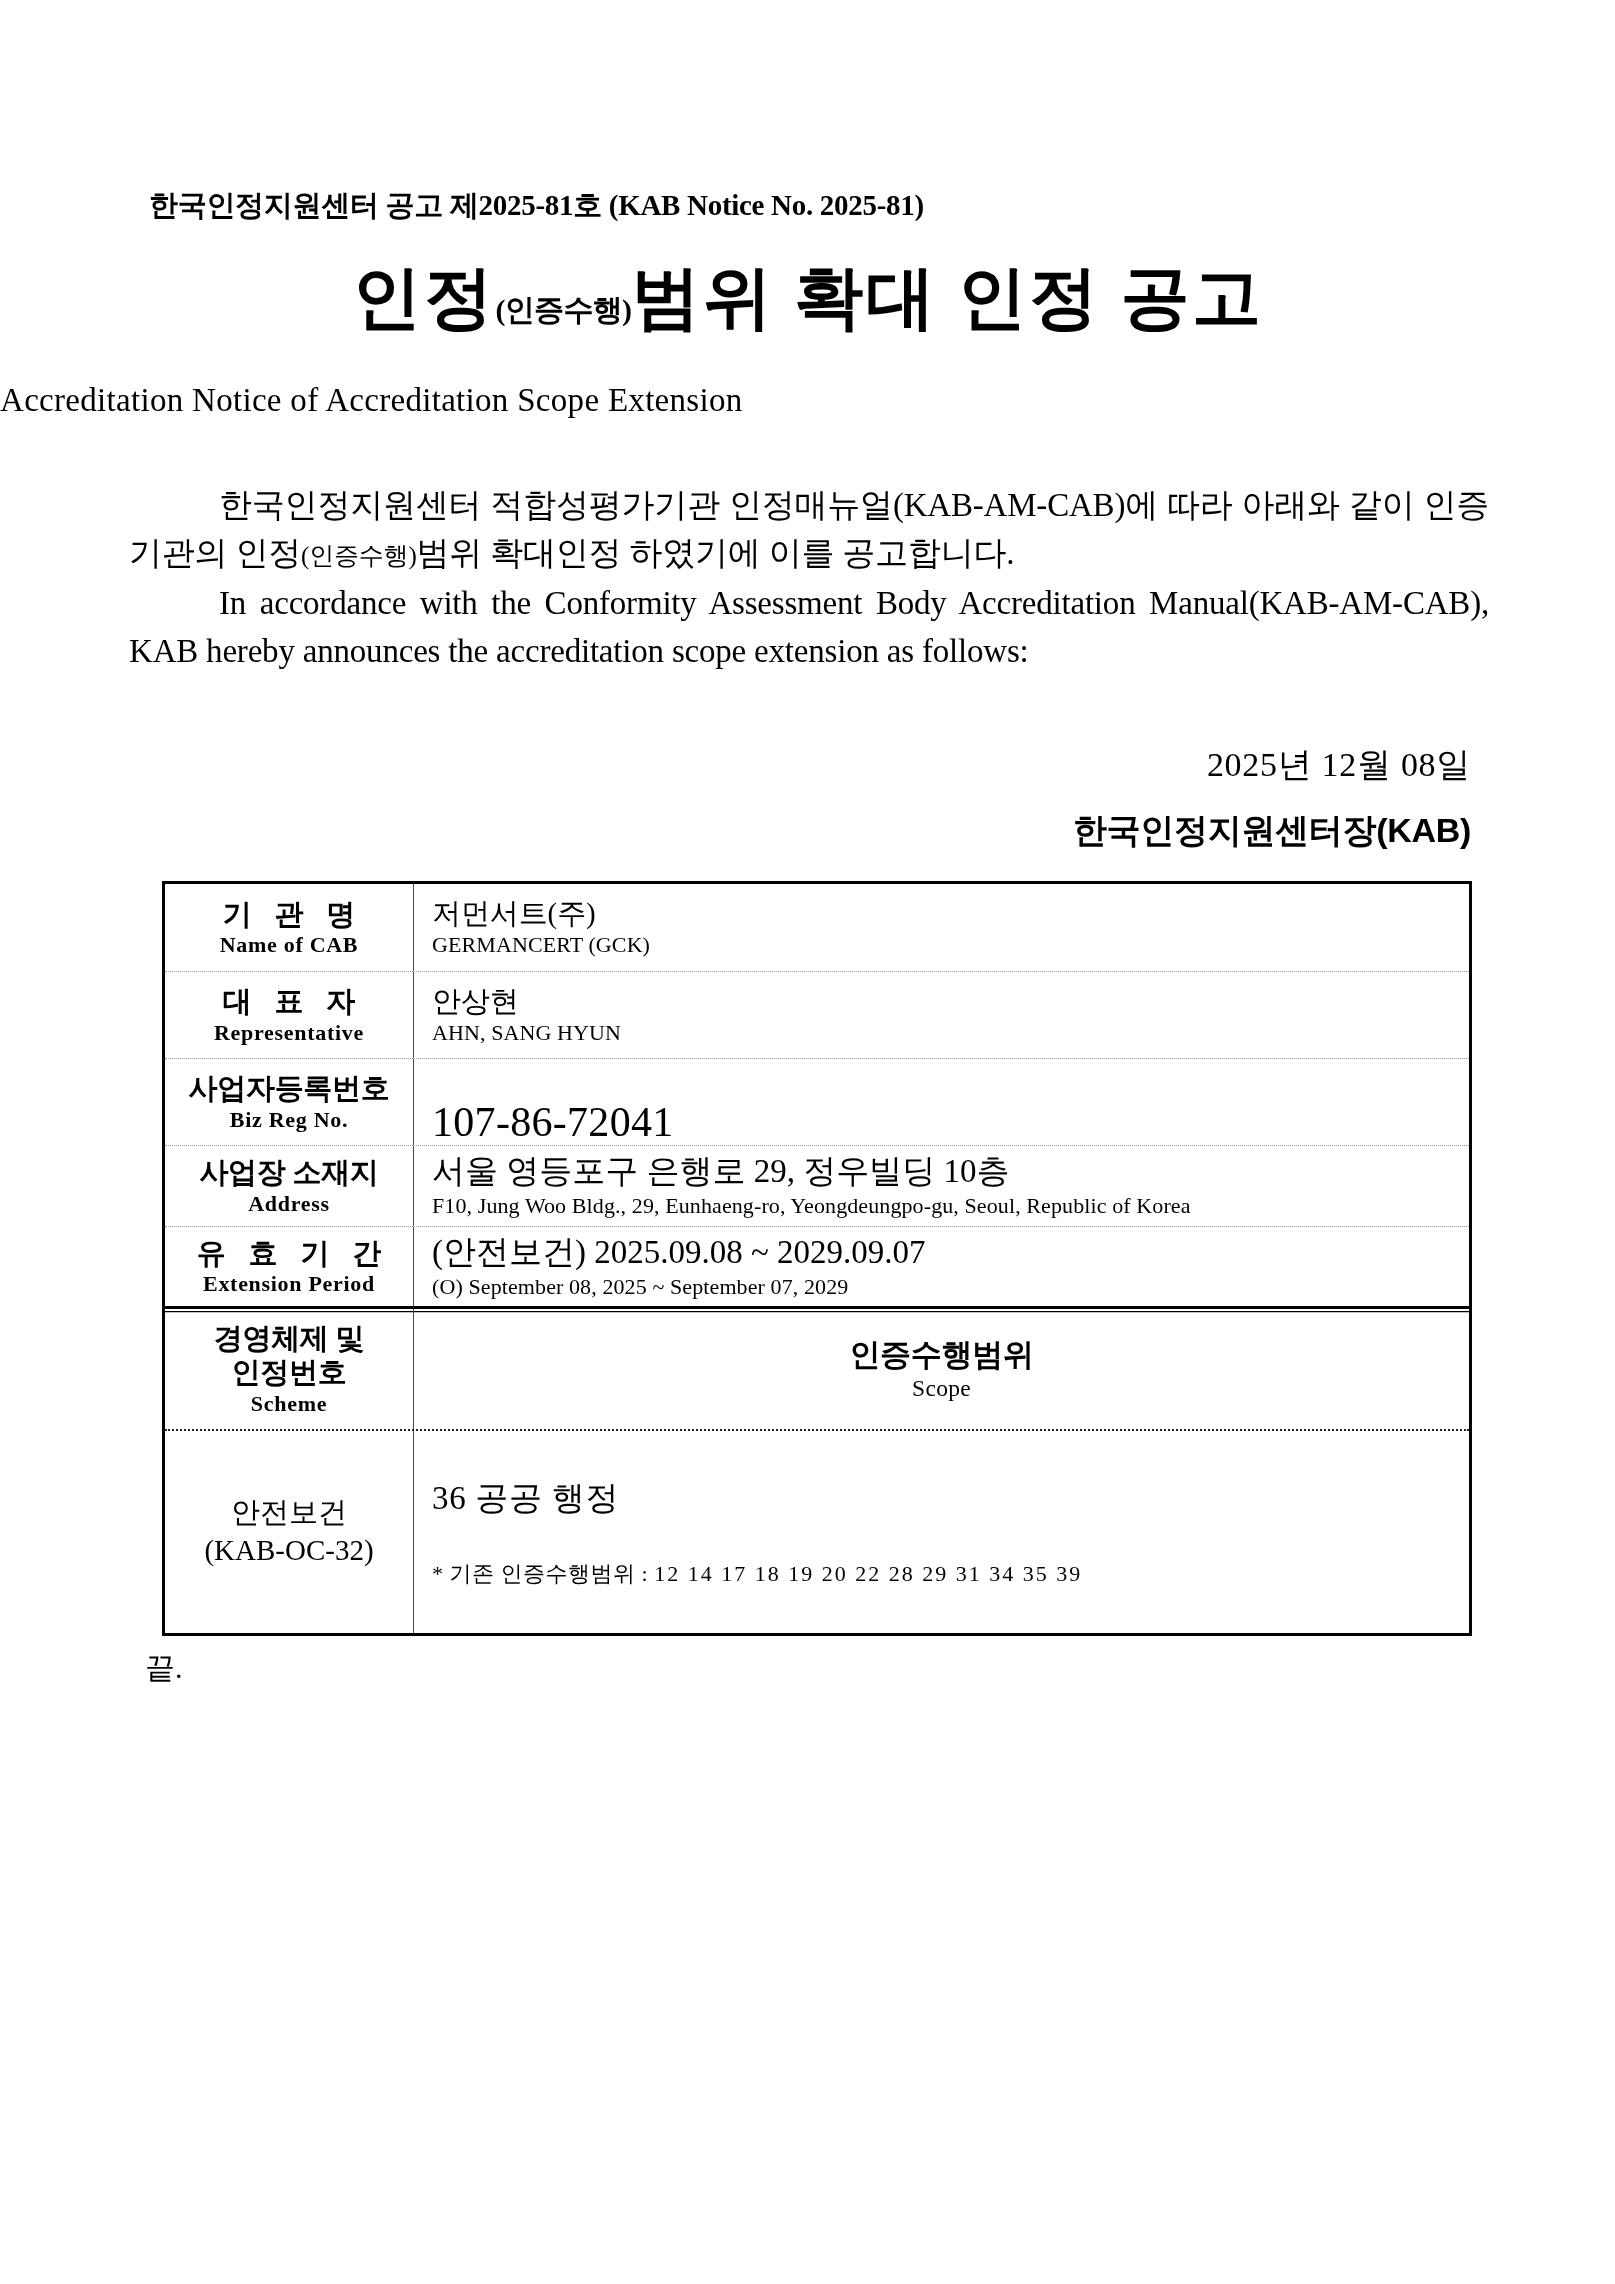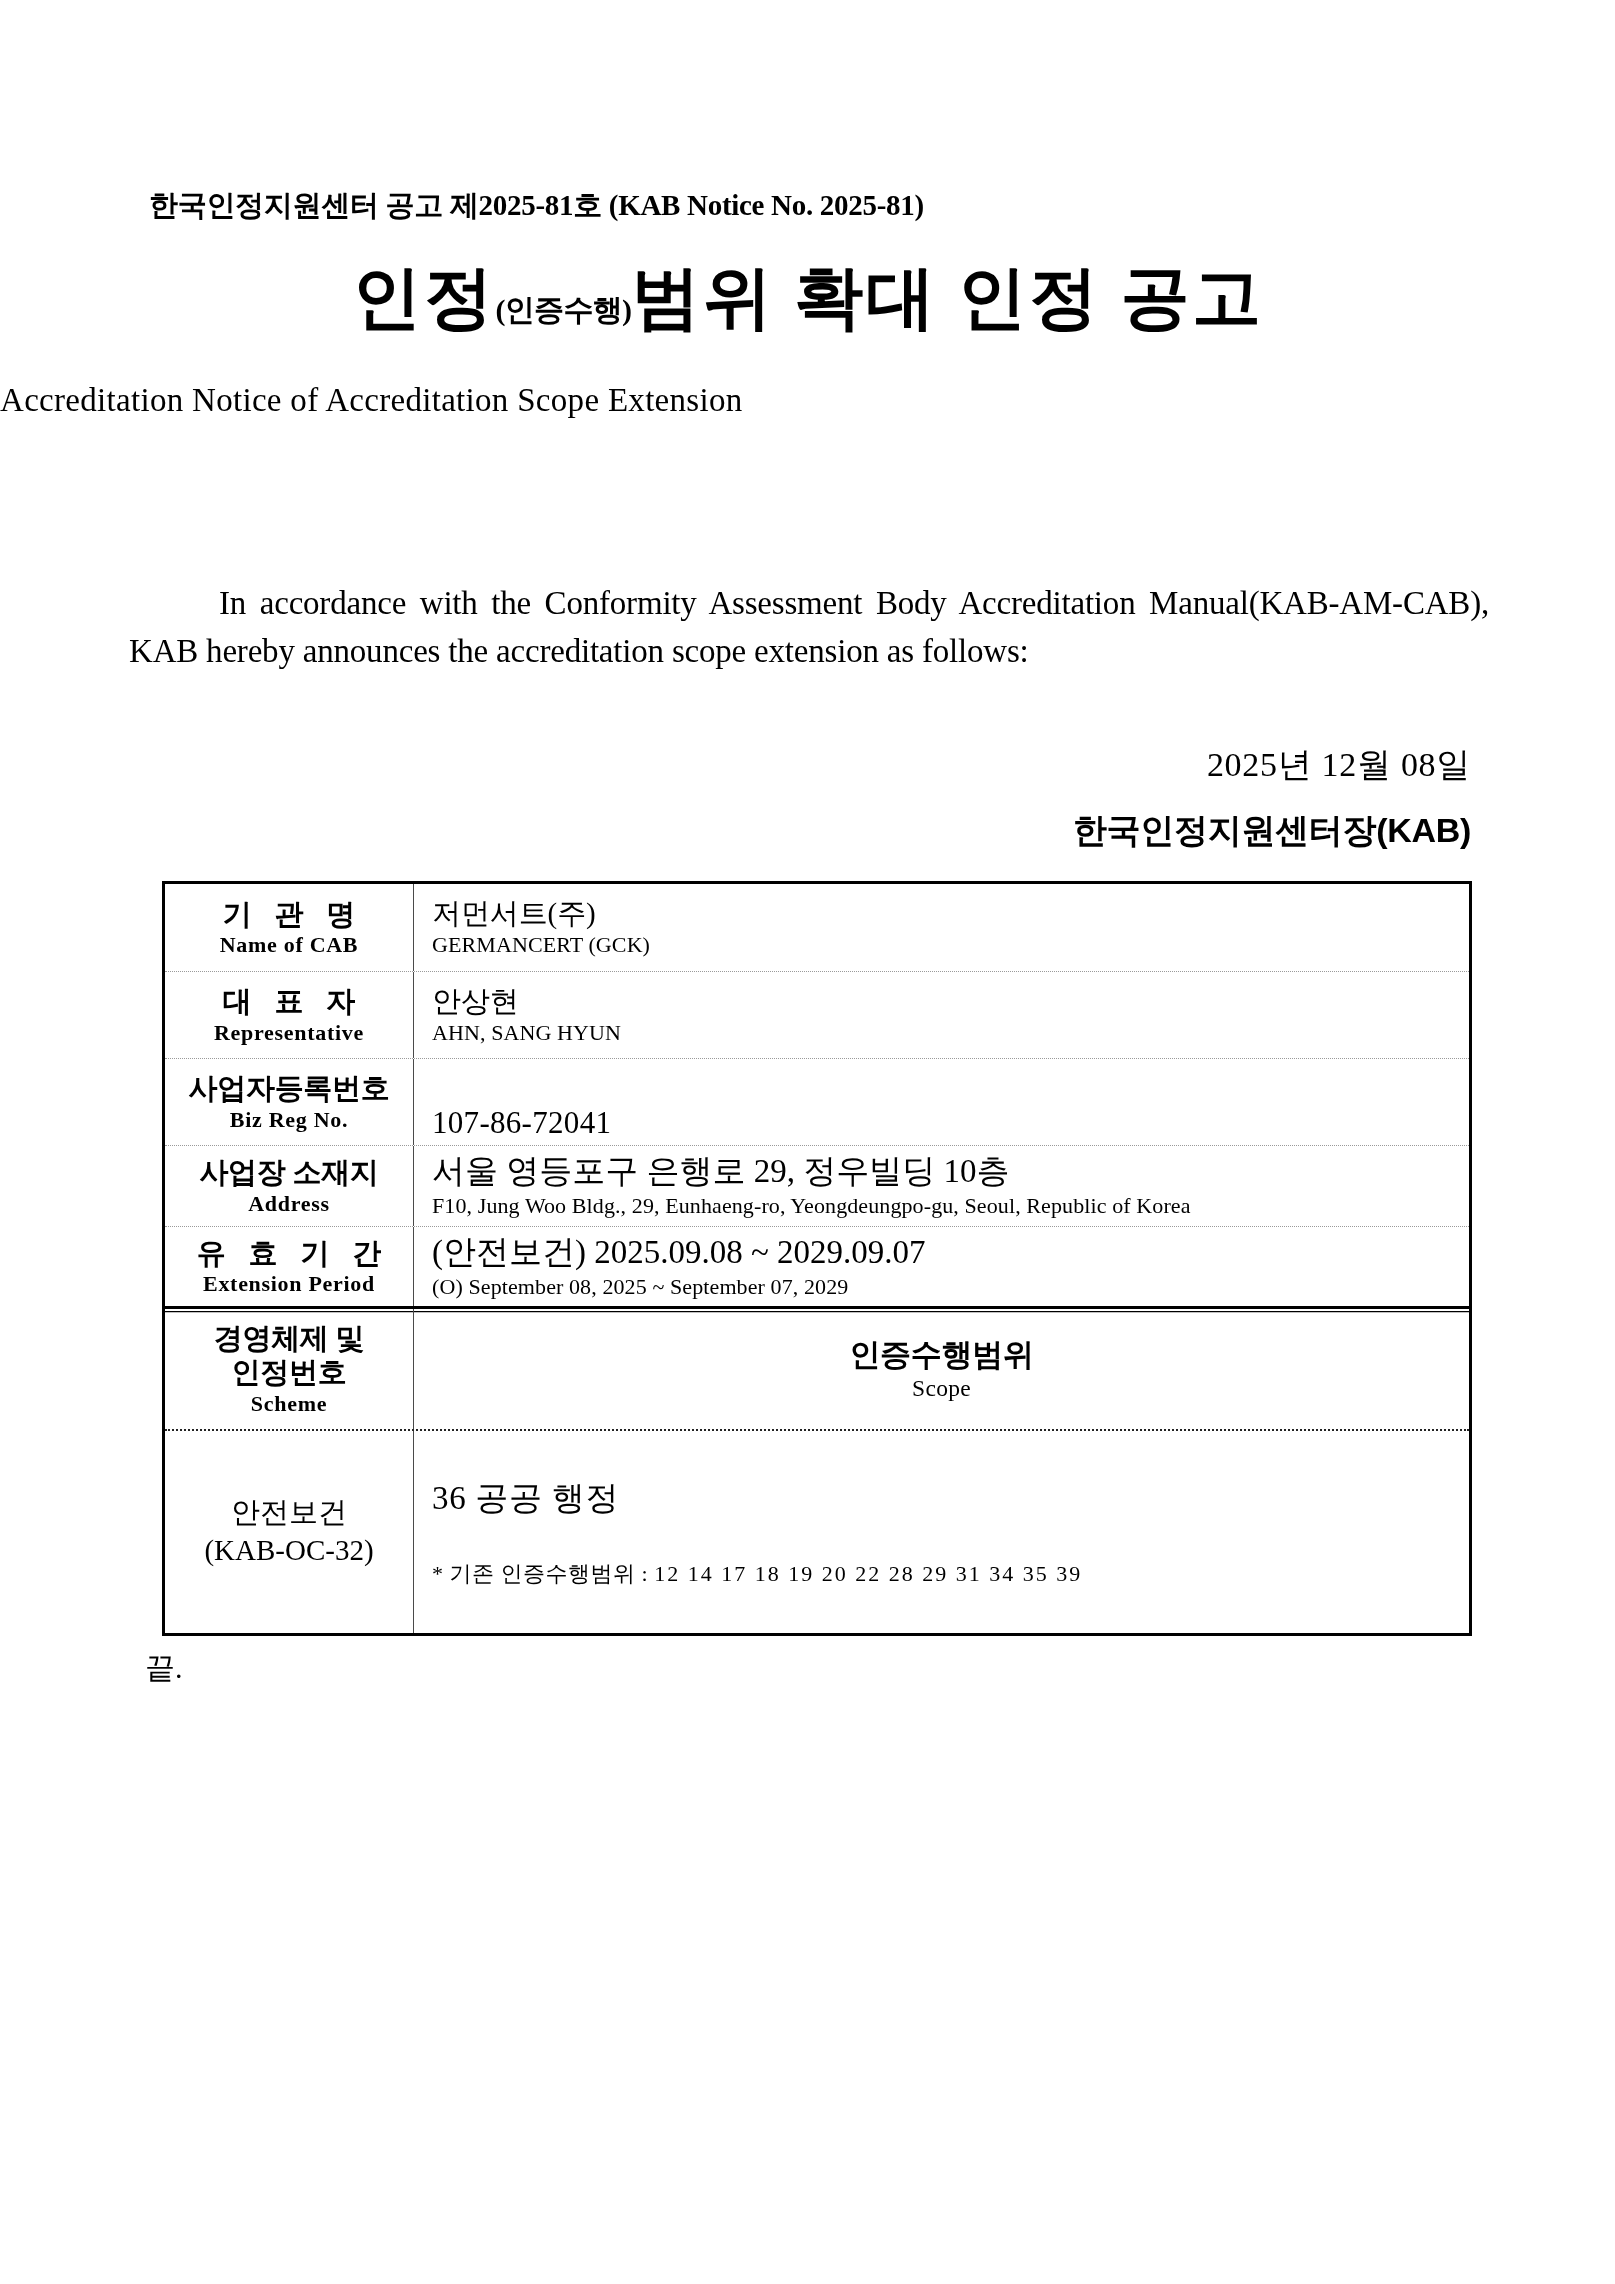--- a/index.html
+++ b/index.html
@@ -189,21 +189,21 @@
     letter-spacing: -0.1px;
     white-space: nowrap;
   }
   .val-en {
     font-size: 22px;
     line-height: 1.25;
     letter-spacing: 0.1px;
     white-space: nowrap;
   }
   .val-num {
-    font-size: 31px;
+    font-size: 42px;
     letter-spacing: 0.3px;
     line-height: 1.2;
     white-space: nowrap;
     margin-top: 41px;
   }
   .val-ko-big {
     font-size: 33px;
     line-height: 1.2;
     letter-spacing: 0px;
     white-space: nowrap;
@@ -256,20 +256,21 @@
 <div class="page">
 
   <div class="notice-line">한국인정지원센터 공고 제2025-81호 (KAB Notice No. 2025-81)</div>
 
   <div class="title-wrap">
     <div class="title-main"><span>인정</span><span class="title-sub-paren">(인증수행)</span><span>범위 확대 인정 공고</span></div>
   </div>
 
   <div class="subtitle-en">Accreditation Notice of Accreditation Scope Extension</div>
 
+  <div class="para para-ko"><span class="indent"></span><span>한국인정지원센터 적합성평가기관 인정매뉴얼(KAB-AM-CAB)에 따라 아래와 같이 인증기관의 인정</span><span class="paren-sm">(인증수행)</span><span>범위 확대인정 하였기에 이를 공고합니다.</span></div>
 
   <div class="para para-en"><span class="indent"></span><span>In accordance with the Conformity Assessment Body Accreditation Manual(KAB-AM-CAB), KAB hereby announces the accreditation scope extension as follows:</span></div>
 
   <div class="sign-block">
     <div class="sign-date">2025년 12월 08일</div>
     <div class="sign-org">한국인정지원센터장(KAB)</div>
   </div>
 
   <div class="tbl">
 

